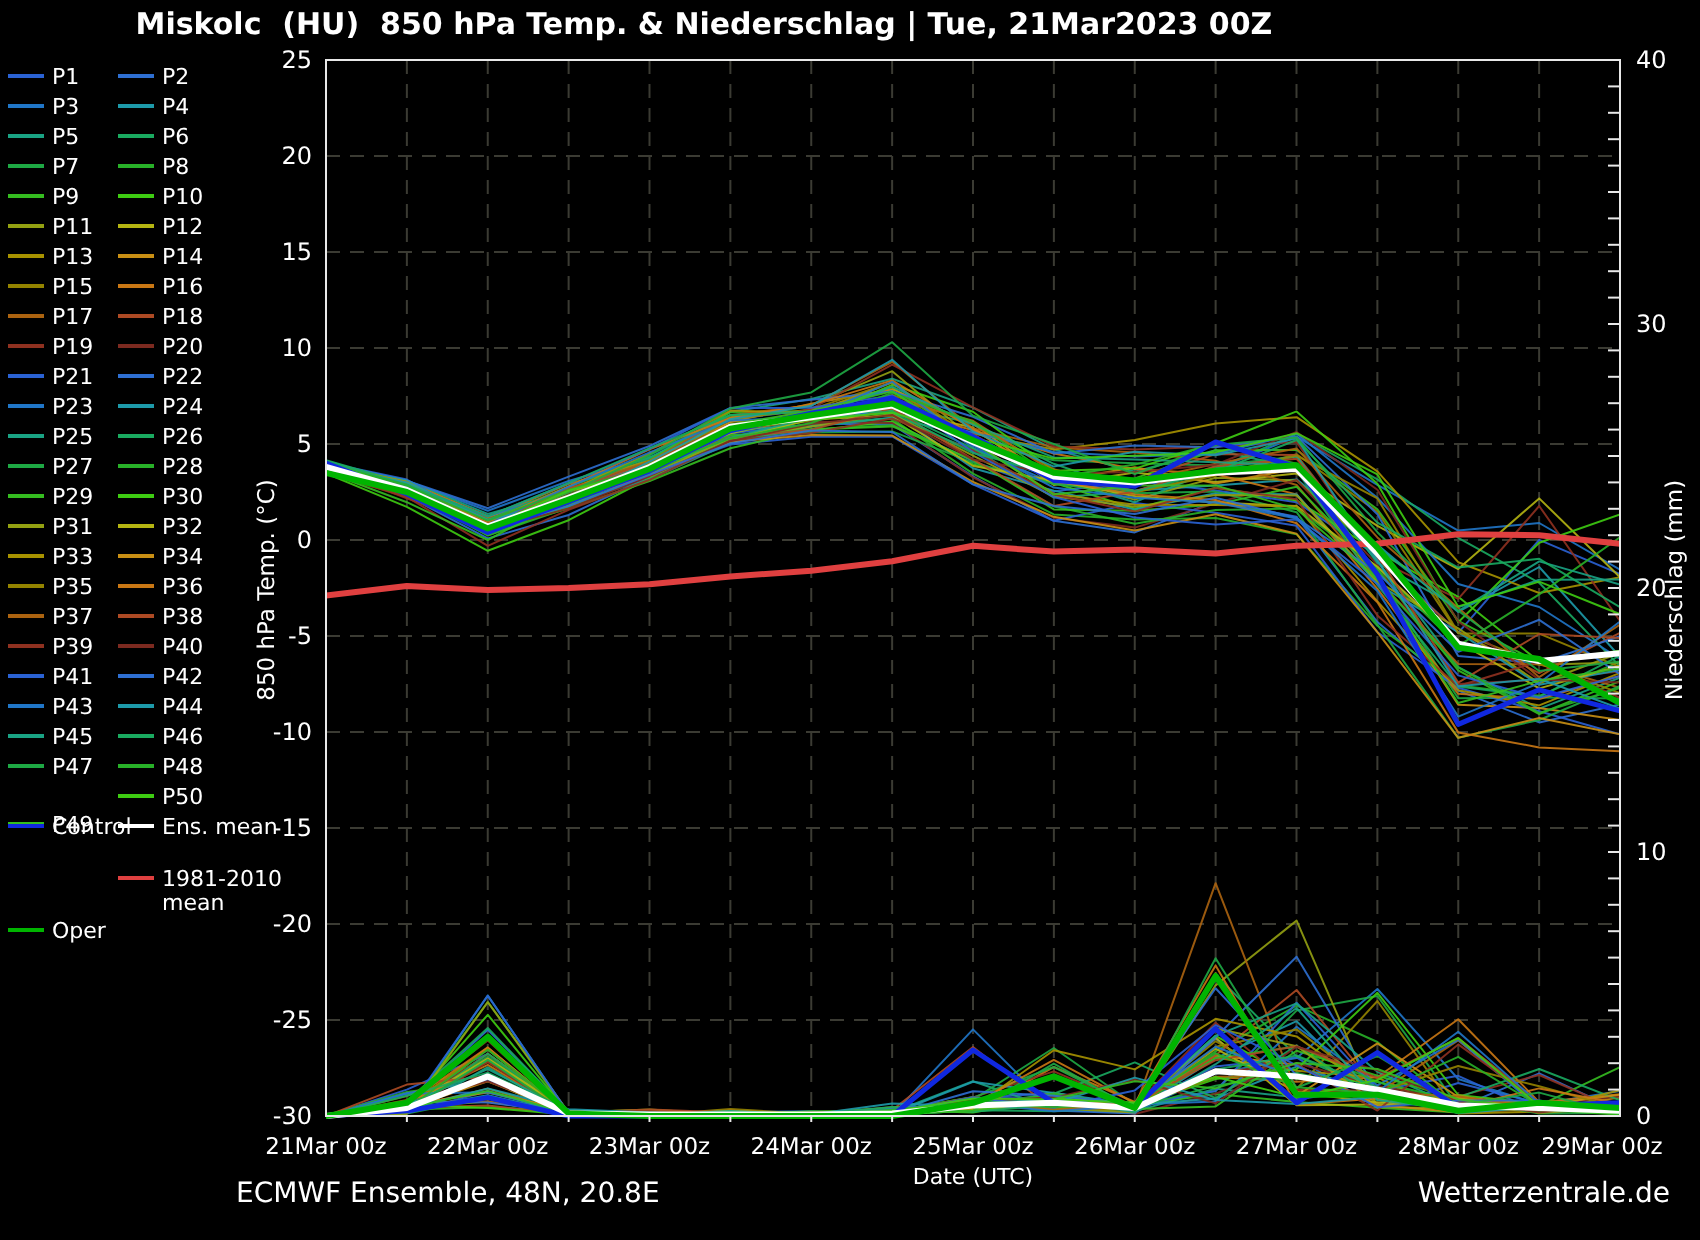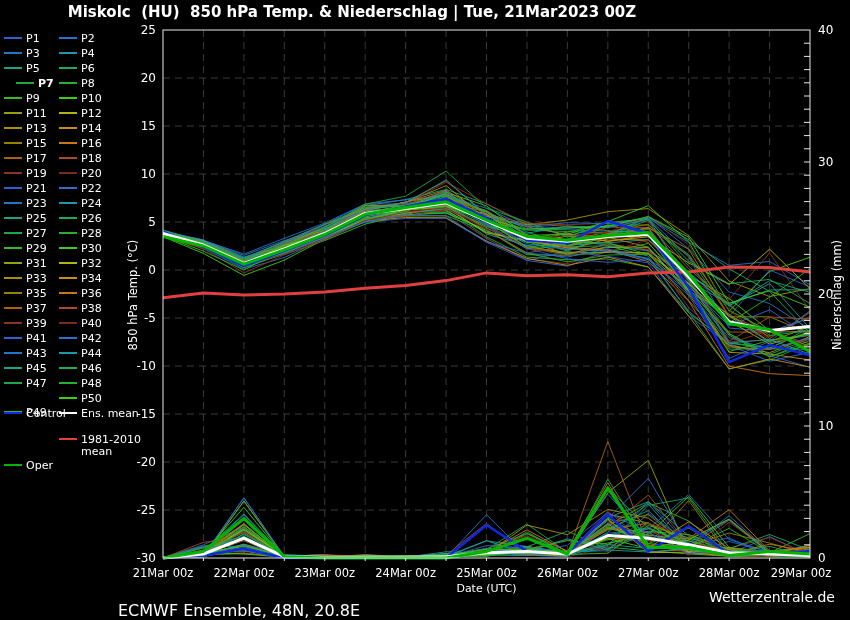--- a/index.html
+++ b/index.html
@@ -3,38 +3,38 @@
 <meta charset="utf-8">
 <style>
   html,body{margin:0;padding:0;background:#000;}
   #app{position:relative;width:850px;height:620px;background:#000;color:#fff;
        font-family:"DejaVu Sans","Liberation Sans",sans-serif;overflow:hidden;}
   #chart-title{position:absolute;top:3px;left:0;width:704px;text-align:center;
        font-size:15px;font-weight:bold;white-space:pre;}
   #legend{position:absolute;left:4px;top:0;width:155px;height:500px;font-size:11px;}
   .lg-item{position:absolute;white-space:nowrap;line-height:12px;}
   .sw{display:inline-block;width:18px;height:2px;margin-right:4px;vertical-align:3px;}
-  #footer-left{position:absolute;left:118px;top:589px;font-size:16px;margin-top:12px;}
+  #footer-left{position:absolute;left:118px;top:589px;font-size:14px;}
   #footer-right{position:absolute;right:15px;top:589px;font-size:14px;}
   svg{position:absolute;left:0;top:0;}
   text{fill:#fff;font-family:"DejaVu Sans","Liberation Sans",sans-serif;}
 </style>
 </head>
 <body>
 
 <div id="app">
   <div id="chart-title">Miskolc  (HU)  850 hPa Temp. &amp; Niederschlag | Tue, 21Mar2023 00Z</div>
   <div id="legend">
       <div class="lg-item" style="left: 0px; top: 33px;"><span class="sw" style="background: rgb(42, 98, 212);"></span><span>P1</span></div>
       <div class="lg-item" style="left: 55px; top: 33px;"><span class="sw" style="background: rgb(46, 111, 210);"></span><span>P2</span></div>
       <div class="lg-item" style="left: 0px; top: 48px;"><span class="sw" style="background: rgb(32, 118, 200);"></span><span>P3</span></div>
       <div class="lg-item" style="left: 55px; top: 48px;"><span class="sw" style="background: rgb(29, 154, 170);"></span><span>P4</span></div>
       <div class="lg-item" style="left: 0px; top: 63px;"><span class="sw" style="background: rgb(26, 163, 132);"></span><span>P5</span></div>
       <div class="lg-item" style="left: 55px; top: 63px;"><span class="sw" style="background: rgb(26, 170, 96);"></span><span>P6</span></div>
-      <div class="lg-item" style="left: 12px; top: 78px; font-weight: bold;"><span class="sw" style="background: rgb(30, 168, 68);"></span><span>P7</span></div>
+      <div class="lg-item" style="left: 0px; top: 78px;"><span class="sw" style="background: rgb(30, 168, 68);"></span><span>P7</span></div>
       <div class="lg-item" style="left: 55px; top: 78px;"><span class="sw" style="background: rgb(40, 176, 40);"></span><span>P8</span></div>
       <div class="lg-item" style="left: 0px; top: 93px;"><span class="sw" style="background: rgb(53, 188, 32);"></span><span>P9</span></div>
       <div class="lg-item" style="left: 55px; top: 93px;"><span class="sw" style="background: rgb(62, 204, 18);"></span><span>P10</span></div>
       <div class="lg-item" style="left: 0px; top: 108px;"><span class="sw" style="background: rgb(147, 160, 18);"></span><span>P11</span></div>
       <div class="lg-item" style="left: 55px; top: 108px;"><span class="sw" style="background: rgb(180, 180, 18);"></span><span>P12</span></div>
       <div class="lg-item" style="left: 0px; top: 123px;"><span class="sw" style="background: rgb(167, 146, 0);"></span><span>P13</span></div>
       <div class="lg-item" style="left: 55px; top: 123px;"><span class="sw" style="background: rgb(201, 143, 20);"></span><span>P14</span></div>
       <div class="lg-item" style="left: 0px; top: 138px;"><span class="sw" style="background: rgb(147, 131, 0);"></span><span>P15</span></div>
       <div class="lg-item" style="left: 55px; top: 138px;"><span class="sw" style="background: rgb(201, 119, 20);"></span><span>P16</span></div>
       <div class="lg-item" style="left: 0px; top: 153px;"><span class="sw" style="background: rgb(171, 99, 16);"></span><span>P17</span></div>

